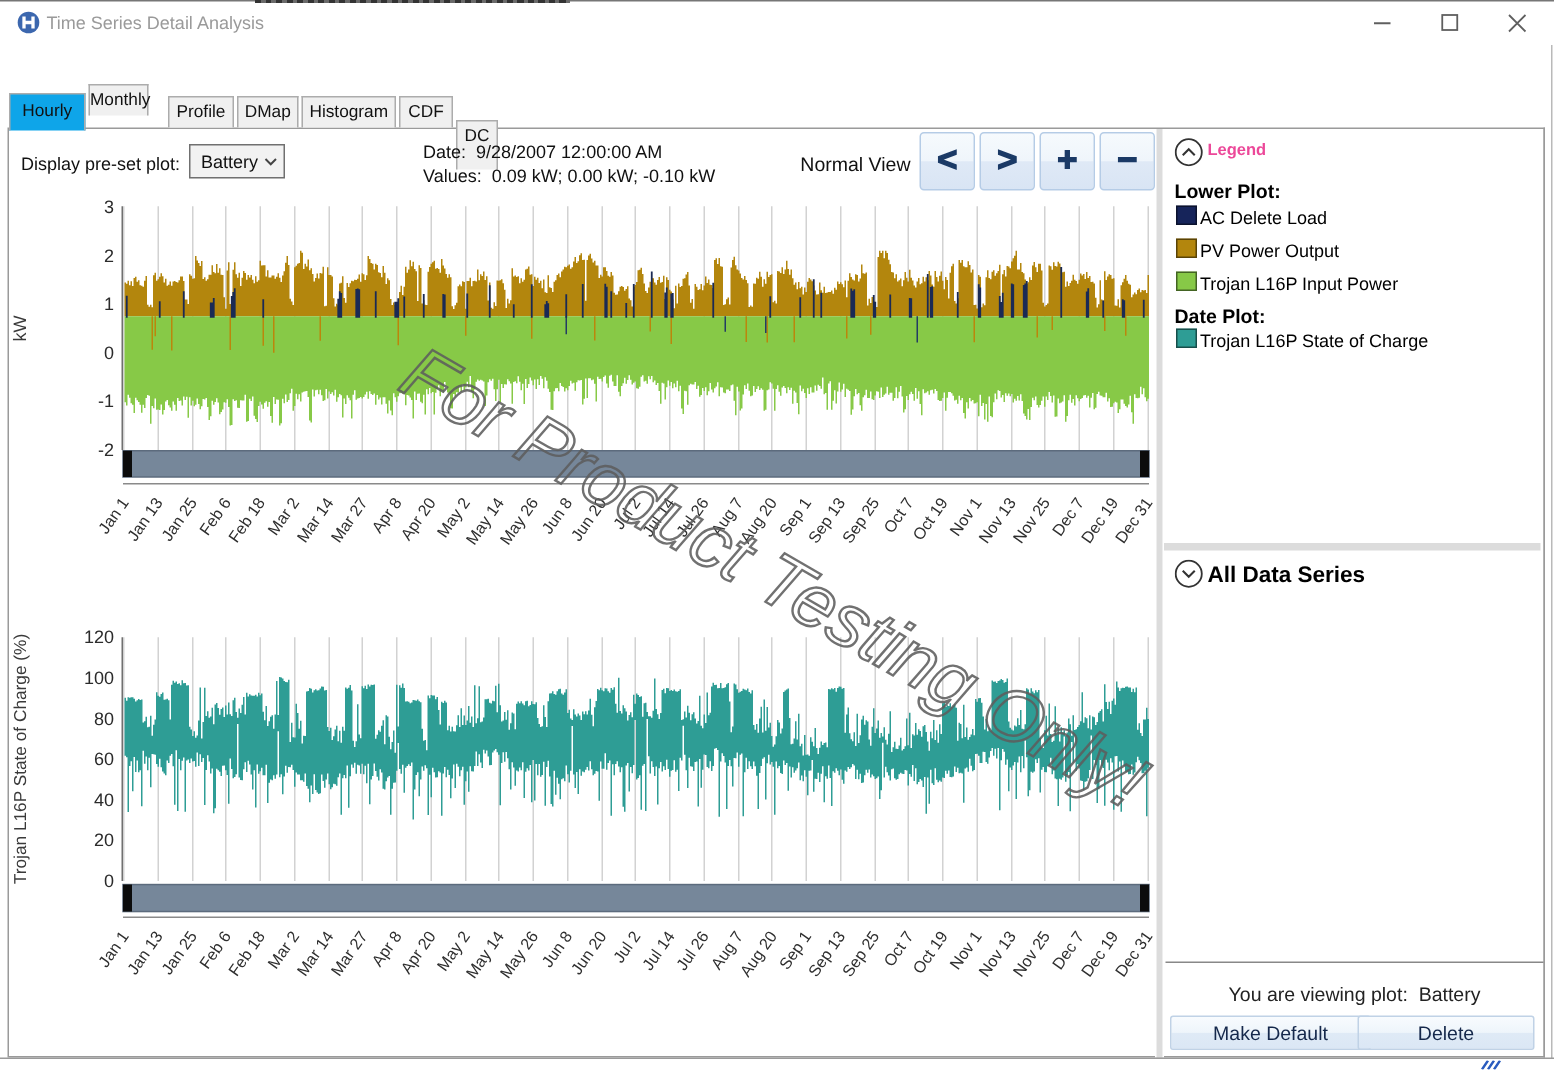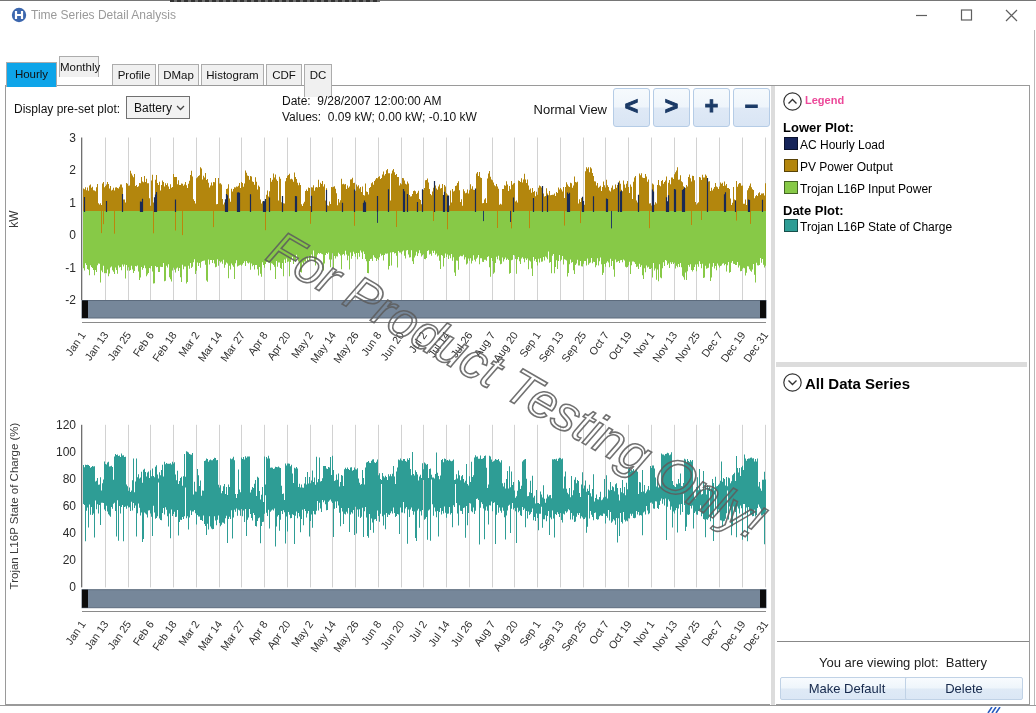--- a/index.html
+++ b/index.html
@@ -31,21 +31,21 @@
 <path d="M101 5l11 11M112 5l-11 11" stroke="#5f5f5f" stroke-width="1.2"></path>
 </svg>
 
 <div class="abs" style="left:5px;top:85px;width:1025px;height:620px;border:1px solid #9a9a9a"></div>
 
 <div class="tab" style="left:59px;top:56px;width:40px;height:21px">Monthly</div>
 <div class="tab" style="left:112px;top:64px;width:44px;height:21px">Profile</div>
 <div class="tab" style="left:158px;top:64px;width:41px;height:21px">DMap</div>
 <div class="tab" style="left:201px;top:64px;width:63px;height:21px">Histogram</div>
 <div class="tab" style="left:266px;top:64px;width:36px;height:21px">CDF</div>
-<div class="tab" style="left:304px;top:64px;width:28px;height:33px">DC</div>
+<div class="tab" style="left:304px;top:80px;width:28px;height:33px">DC</div>
 <div class="tab" style="left:6px;top:62px;width:51px;height:25px;background:#0ea5e9;line-height:23px;z-index:3">Hourly</div>
 
 <div class="abs" style="left:14px;top:102px;font-size:12px;color:#111">Display pre-set plot:</div>
 <div class="abs" style="left:126px;top:96px;width:64px;height:23px;background:#f2f2f2;border:1px solid #707070"></div>
 <div class="abs" style="left:134px;top:101px;font-size:12px;color:#111">Battery</div>
 <svg class="abs" style="left:176px;top:105px" width="9" height="6" viewBox="0 0 9 6">
 <path d="M1 1l3.5 3.5L8 1" stroke="#444" stroke-width="1.3" fill="none"></path>
   </svg>
 <div class="abs" style="left:282px;top:94px;font-size:12px;color:#111">Date:&nbsp; 9/28/2007 12:00:00 AM</div>
 <div class="abs" style="left:282px;top:110px;font-size:12px;color:#111">Values:&nbsp; 0.09 kW; 0.00 kW; -0.10 kW</div>
@@ -157,21 +157,21 @@
 <div class="abs" style="left:770px;top:86px;width:6px;height:619px;background:#dcdcdc;border-left:1px solid #fff;border-right:1px solid #fff"></div>
 
 <div class="abs" style="left:1029px;top:85px;width:1px;height:620px;background:#9a9a9a"></div>
 <svg class="abs" style="left:783px;top:92px" width="19" height="19" viewBox="0 0 19 19">
 <circle cx="9.5" cy="9.5" r="8.7" fill="none" stroke="#333" stroke-width="1.2"></circle>
 <path d="M5.5 11.5l4-4 4 4" stroke="#333" stroke-width="1.4" fill="none"></path>
 </svg>
 <div class="abs" style="left:805px;top:94px;font-size:11px;font-weight:bold;color:#ec4899">Legend</div>
 <div class="abs" style="left:783px;top:120px;font-size:13px;font-weight:bold;color:#000">Lower Plot:</div>
 <div class="swatch" style="left:784px;top:137px;background:#16245a"></div>
-<div class="ltxt" style="left:800px;top:138px">AC Hourly Load</div>
+<div class="ltxt" style="left:800px;top:138px">AC Delete Load</div>
 <div class="swatch" style="left:784px;top:159px;background:#b3860d"></div>
 <div class="ltxt" style="left:800px;top:160px">PV Power Output</div>
 <div class="swatch" style="left:784px;top:181px;background:#87c947"></div>
 <div class="ltxt" style="left:800px;top:182px">Trojan L16P Input Power</div>
 <div class="abs" style="left:783px;top:203px;font-size:13px;font-weight:bold;color:#000">Date Plot:</div>
 <div class="swatch" style="left:784px;top:219px;background:#2e9d95"></div>
 <div class="ltxt" style="left:800px;top:220px">Trojan L16P State of Charge</div>
 <div class="abs" style="left:776px;top:362px;width:251px;height:5px;background:#dcdcdc"></div>
 <svg class="abs" style="left:783px;top:373px" width="19" height="19" viewBox="0 0 19 19">
 <circle cx="9.5" cy="9.5" r="8.7" fill="none" stroke="#333" stroke-width="1.2"></circle>

